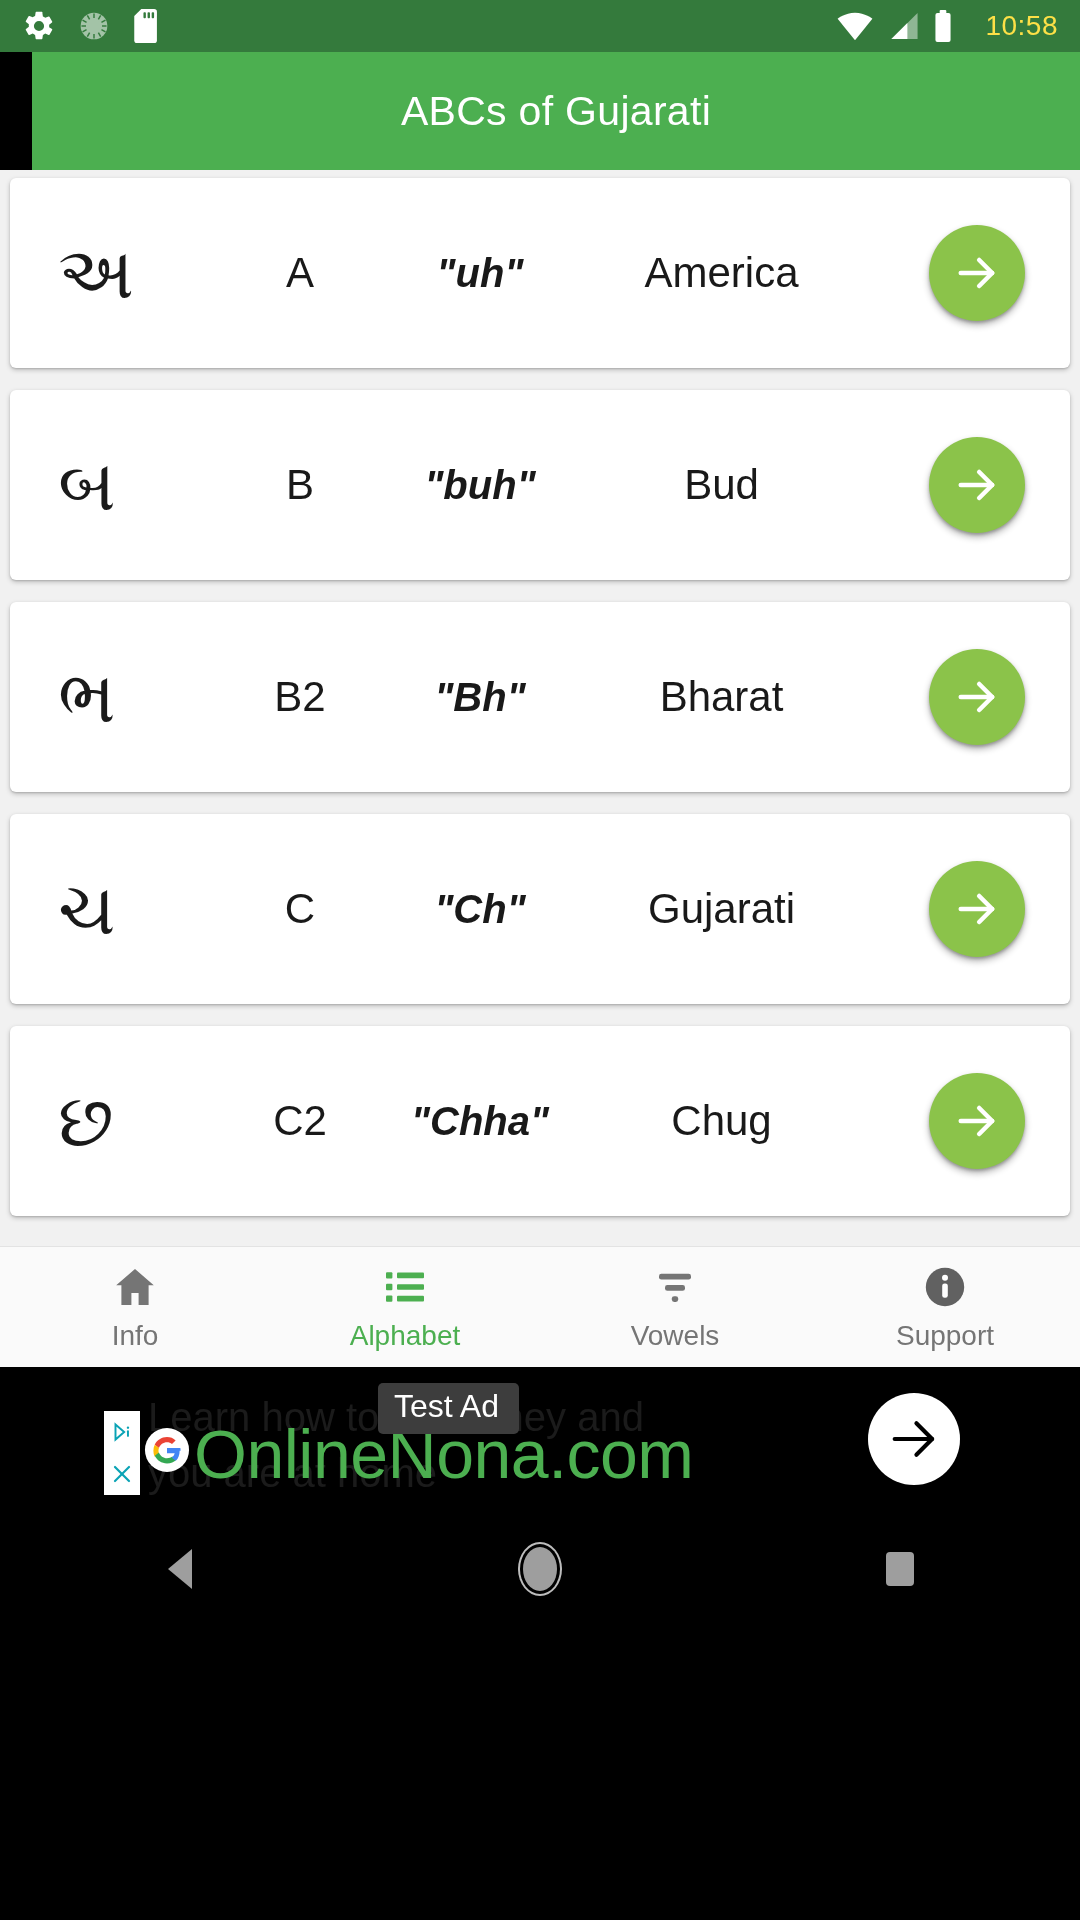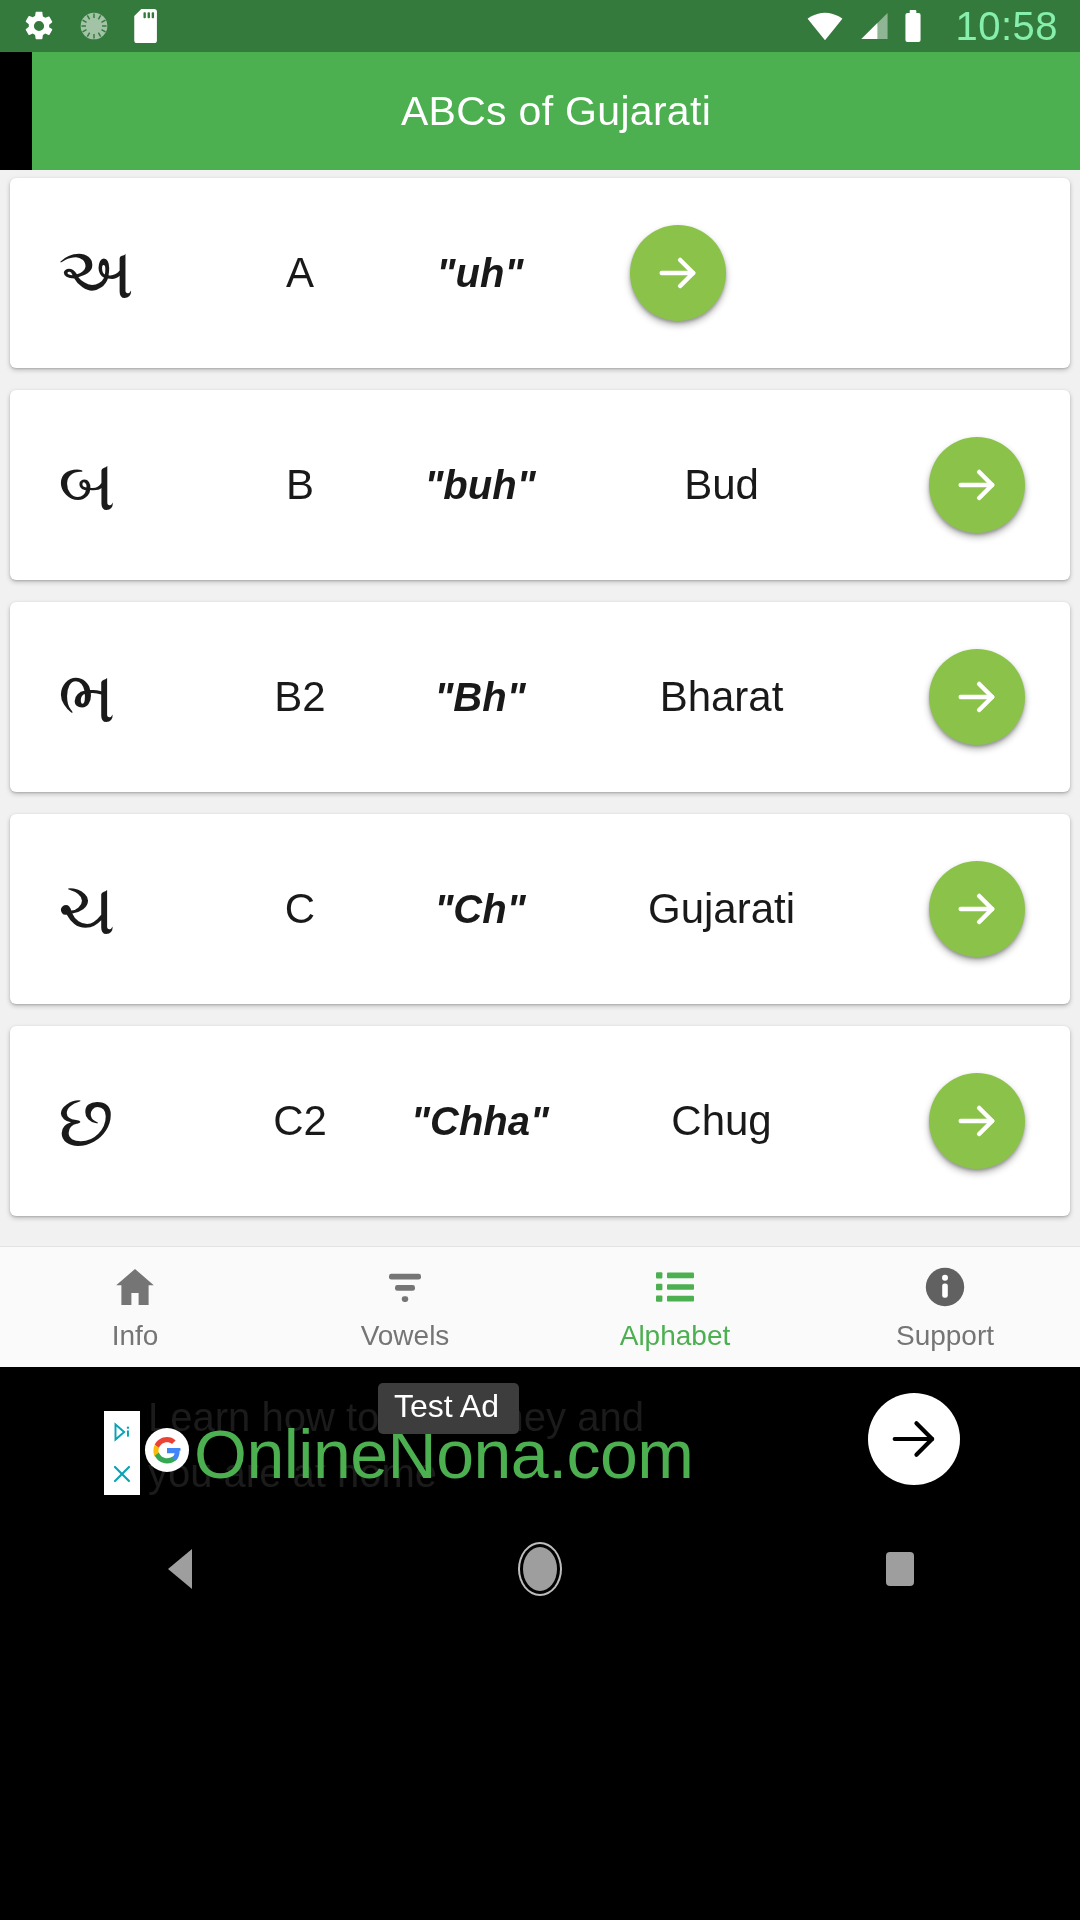--- a/index.html
+++ b/index.html
@@ -29,22 +29,22 @@
     align-items: center;
     gap: 22px;
   }
   .status-right {
     margin-left: auto;
     display: flex;
     align-items: center;
     gap: 14px;
   }
   .status-time {
-    color: #86efac;
-    font-size: 40px;
+    color: #fde047;
+    font-size: 28px;
     letter-spacing: 0.5px;
     margin-left: 18px;
   }
   .svg-ic { display: block; }
 
   
   .app-bar {
     height: 118px;
     background: #4CAF50;
     display: flex;
@@ -326,20 +326,21 @@
 <div class="app-bar">
   <div class="app-title">ABCs of Gujarati</div>
 </div>
 
 <div class="content">
 
   <div class="card">
     <div class="col-letter">અ</div>
     <div class="col-eng">A</div>
     <div class="col-sound">"uh"</div>
+    <div class="col-word">America</div>
     <div class="col-go">
       <div class="fab">
         <span>
           <svg class="svg-ic" width="52" height="52" viewBox="0 0 24 24" fill="none" stroke="#fff" stroke-width="2.1" stroke-linecap="round" stroke-linejoin="round">
             <line x1="4.5" y1="12" x2="19" y2="12"></line>
               <polyline points="13,6 19,12 13,18"></polyline>
           </svg>
         </span>
       </div>
     </div>
@@ -419,43 +420,43 @@
 
   <div class="nav-item">
     <span>
       <svg class="svg-ic" width="48" height="48" viewBox="0 0 24 24" fill="#757575">
         <path d="M12 3L2.6 11.1h2.6V21h5V15h3.6v6h5v-9.9h2.6L12 3z"></path>
       </svg>
     </span>
     <span class="nav-label">Info</span>
   </div>
 
-  <div class="nav-item">
-    <span>
-      <svg class="svg-ic" width="48" height="48" viewBox="0 0 24 24" fill="#757575">
-        <rect x="4" y="5.4" width="16" height="2.9" rx="1.2"></rect>
-        <rect x="7" y="11" width="10" height="2.9" rx="1.2"></rect>
-        <rect x="10.4" y="16.6" width="3.2" height="2.9" rx="1.2"></rect>
-      </svg>
-    </span>
-    <span class="nav-label">Vowels</span>
-  </div>
-
   <div class="nav-item active">
     <span>
       <svg class="svg-ic" width="48" height="48" viewBox="0 0 24 24" fill="#4CAF50">
         <rect x="2.5" y="4.6" width="3.2" height="3.2" rx="0.5"></rect>
           <rect x="8" y="4.8" width="13.5" height="2.8" rx="0.5"></rect>
         <rect x="2.5" y="10.4" width="3.2" height="3.2" rx="0.5"></rect>
           <rect x="8" y="10.6" width="13.5" height="2.8" rx="0.5"></rect>
         <rect x="2.5" y="16.2" width="3.2" height="3.2" rx="0.5"></rect>
           <rect x="8" y="16.4" width="13.5" height="2.8" rx="0.5"></rect>
       </svg>
     </span>
     <span class="nav-label">Alphabet</span>
+  </div>
+
+  <div class="nav-item">
+    <span>
+      <svg class="svg-ic" width="48" height="48" viewBox="0 0 24 24" fill="#757575">
+        <rect x="4" y="5.4" width="16" height="2.9" rx="1.2"></rect>
+        <rect x="7" y="11" width="10" height="2.9" rx="1.2"></rect>
+        <rect x="10.4" y="16.6" width="3.2" height="2.9" rx="1.2"></rect>
+      </svg>
+    </span>
+    <span class="nav-label">Vowels</span>
   </div>
 
   <div class="nav-item">
     <span>
       <svg class="svg-ic" width="48" height="48" viewBox="0 0 24 24">
         <circle cx="12" cy="12" r="9.6" fill="#616161"></circle>
         <circle cx="12" cy="7.4" r="1.5" fill="#fff"></circle>
         <rect x="10.6" y="10.2" width="2.8" height="7.2" rx="1.2" fill="#fff"></rect>
       </svg>
     </span>

